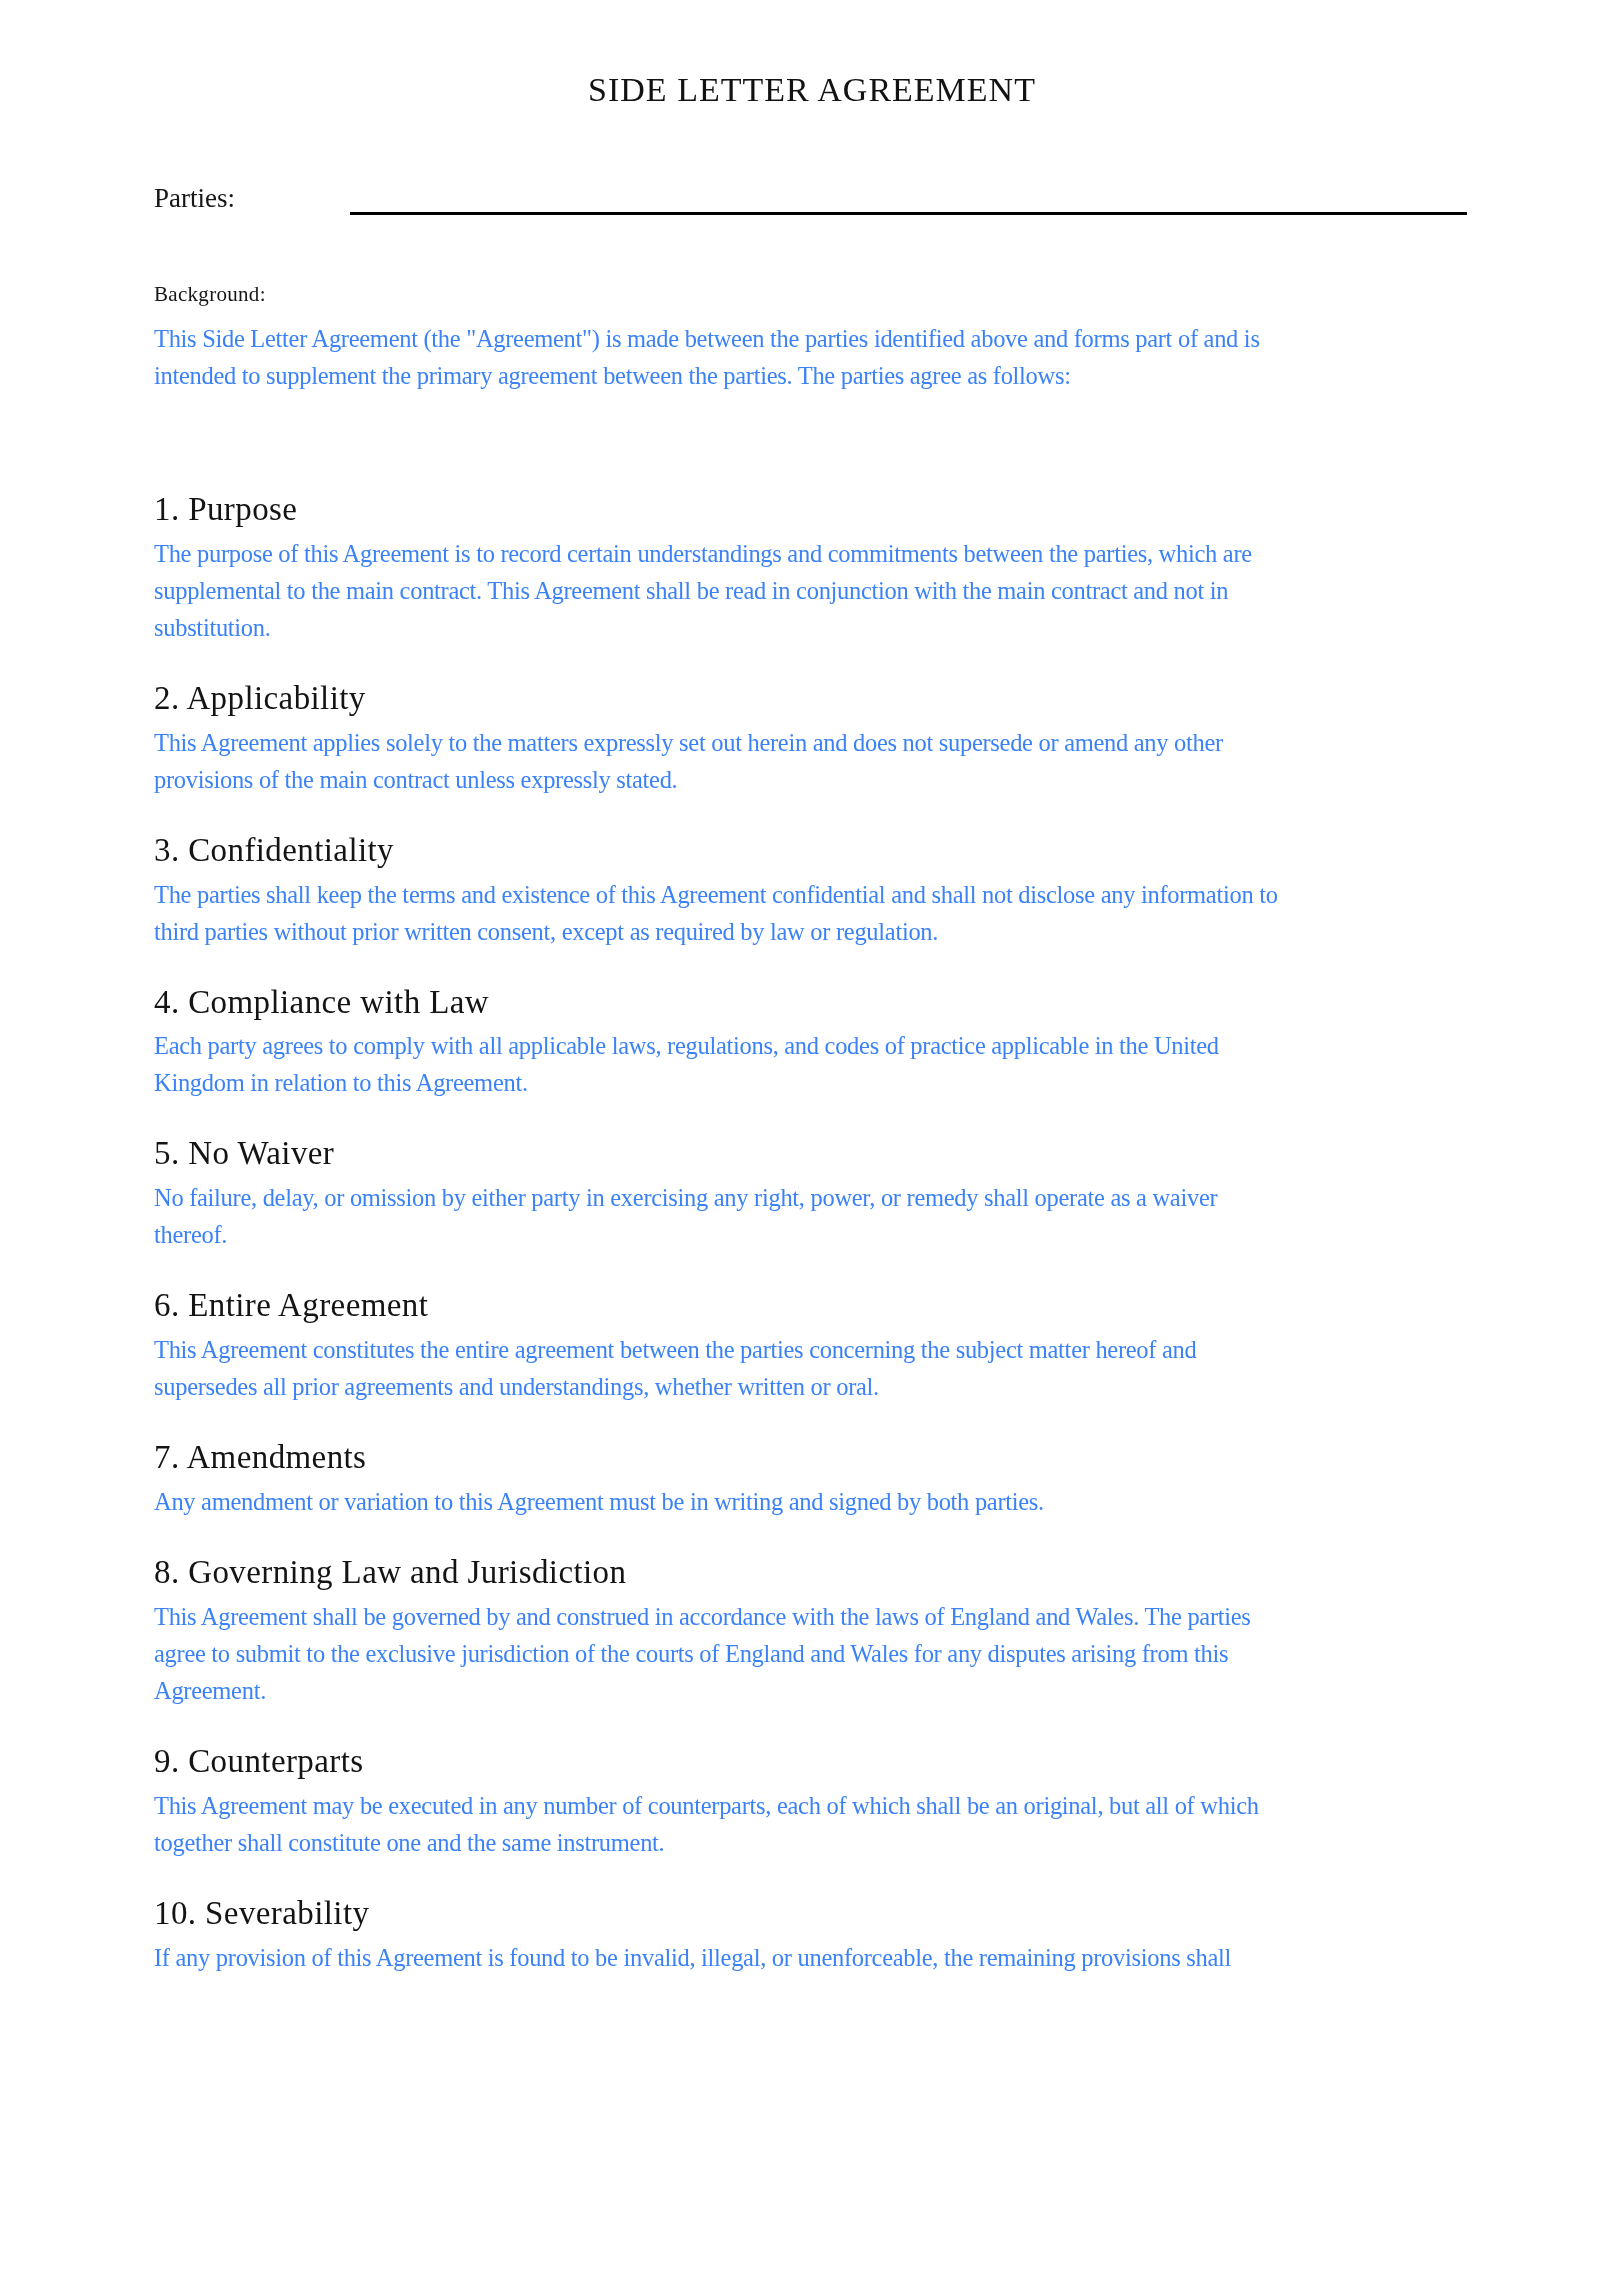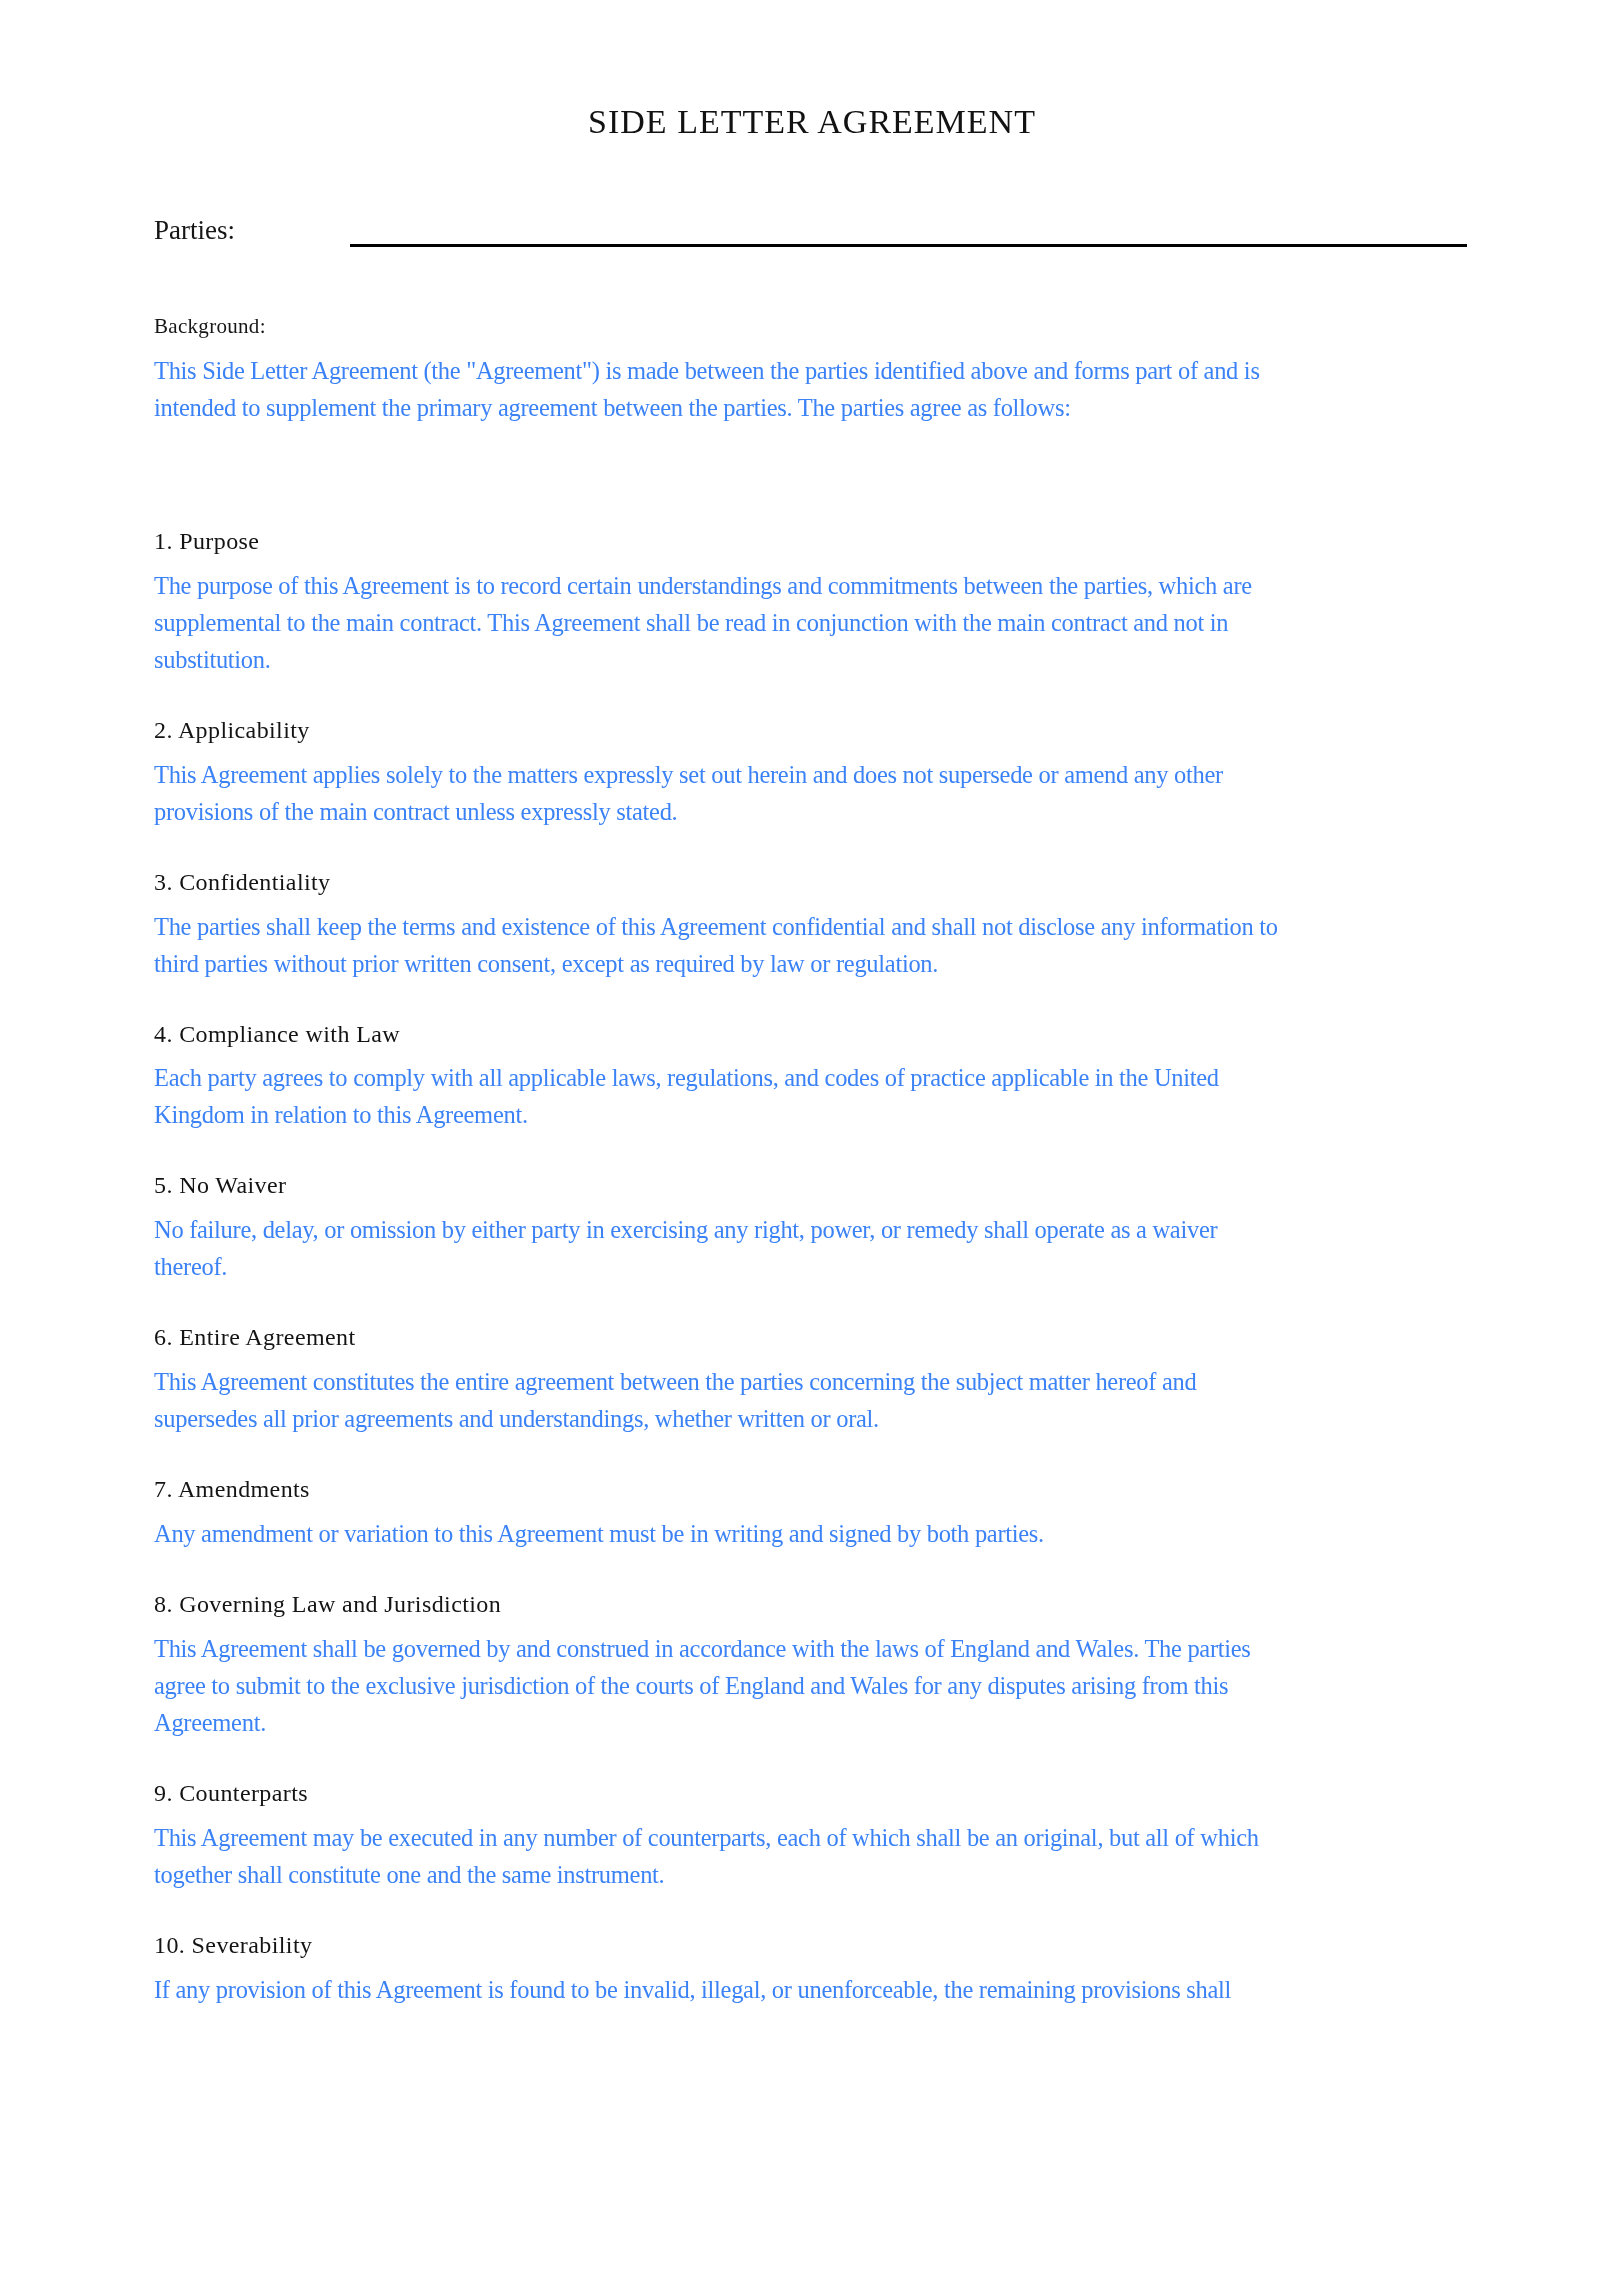--- a/index.html
+++ b/index.html
@@ -5,21 +5,21 @@
   * { margin: 0; padding: 0; box-sizing: border-box; }
   html, body { background: #ffffff; }
   .page {
     position: relative;
     width: 1621px;
     height: 2293px;
     margin: 0 auto;
     background: #ffffff;
     color: #161616;
     font-family: "Liberation Serif", "DejaVu Serif", serif;
-    padding: 100px 151px 0 154px;
+    padding: 68px 151px 0 154px;
     overflow: hidden;
   }
   .doc-title {
     font-size: 34px;
     font-weight: 400;
     line-height: 44px;
     letter-spacing: 1px;
     text-align: center;
     color: #121212;
   }
@@ -51,21 +51,21 @@
   }
   .body-text {
     font-size: 24.5px;
     line-height: 37px;
     letter-spacing: -0.3px;
     white-space: pre-line;
     color: #3b82f6;
   }
   .doc-section .sec-heading {
     margin-top: 34px;
-    font-size: 24px;
+    font-size: 33px;
     font-weight: 400;
     line-height: 37px;
     letter-spacing: 0.4px;
     color: #141414;
     margin-bottom: 6.9px;
   }
   .doc-section.first .sec-heading {
     margin-top: 97px;
   }
 </style>

